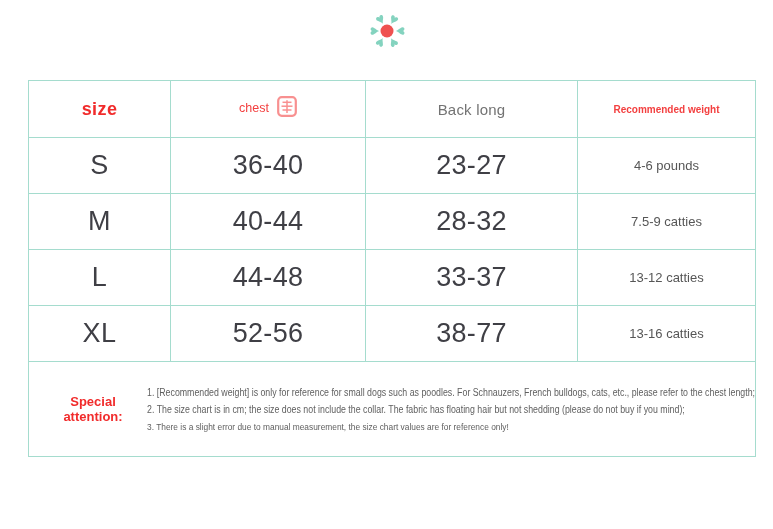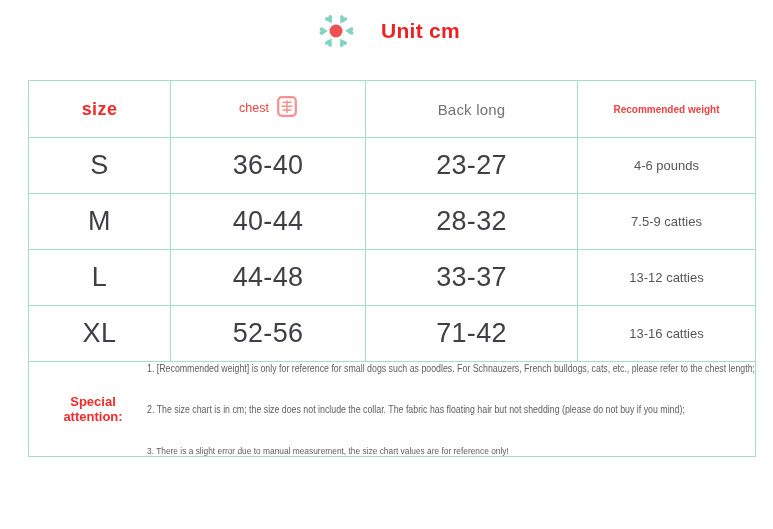--- a/index.html
+++ b/index.html
@@ -54,42 +54,41 @@
   td.c-weight  { font-size:13px;  color:#565656; }
   td.c-weight.small { font-size:11px; }
 
   
   td.notes-cell { height:94px; }
   .notes-wrap { display:flex; align-items:center; height:94px; width:100%; }
   .notes-label {
     flex:0 0 auto; width:118px; padding-left:10px; box-sizing:border-box;
     text-align:center; color:#f12b2b; font-size:13px; font-weight:bold;
   }
-  .notes-list { display:flex; flex-direction:column; gap:30px; text-align:left; min-width:0; }
+  .notes-list { display:flex; flex-direction:column; gap:6px; text-align:left; min-width:0; }
   .note {
     display:inline-block; white-space:nowrap;
     font-size:10px; color:#606060;
     transform:scaleX(.88); transform-origin:left center;
   }
   .note.small { font-size:9.5px; }
 </style>
 </head>
 <body>
 
 <div class="top-header">
   <div class="flower">
     <span class="petal" style="--a:30deg">♥</span>
     <span class="petal" style="--a:90deg">♥</span>
     <span class="petal" style="--a:150deg">♥</span>
     <span class="petal" style="--a:210deg">♥</span>
     <span class="petal" style="--a:270deg">♥</span>
     <span class="petal" style="--a:330deg">♥</span>
     <span class="flower-center"></span>
   </div>
-  <div class="unit-label">Unit cm</div>
 </div>
 
 <table class="size-chart">
   <colgroup>
     <col style="width:142px">
       <col style="width:195px">
       <col style="width:212px">
       <col style="width:178px">
   </colgroup>
   <thead>
@@ -125,21 +124,21 @@
     </tr>
     <tr class="data-row">
       <td class="c-size">L</td>
       <td class="c-measure">44-48</td>
       <td class="c-measure">33-37</td>
       <td class="c-weight">13-12 catties</td>
     </tr>
     <tr class="data-row">
       <td class="c-size">XL</td>
       <td class="c-measure">52-56</td>
-      <td class="c-measure">71-42</td>
+      <td class="c-measure">38-77</td>
       <td class="c-weight">13-16 catties</td>
     </tr>
     <tr>
       <td class="notes-cell" colspan="4">
         <div class="notes-wrap">
           <div class="notes-label">Special attention:</div>
           <div class="notes-list">
             <span class="note">1. [Recommended weight] is only for reference for small dogs such as poodles. For Schnauzers, French bulldogs, cats, etc., please refer to the chest length;</span>
             <span class="note">2. The size chart is in cm; the size does not include the collar. The fabric has floating hair but not shedding (please do not buy if you mind);</span>
             <span class="note small">3. There is a slight error due to manual measurement, the size chart values are for reference only!</span>

